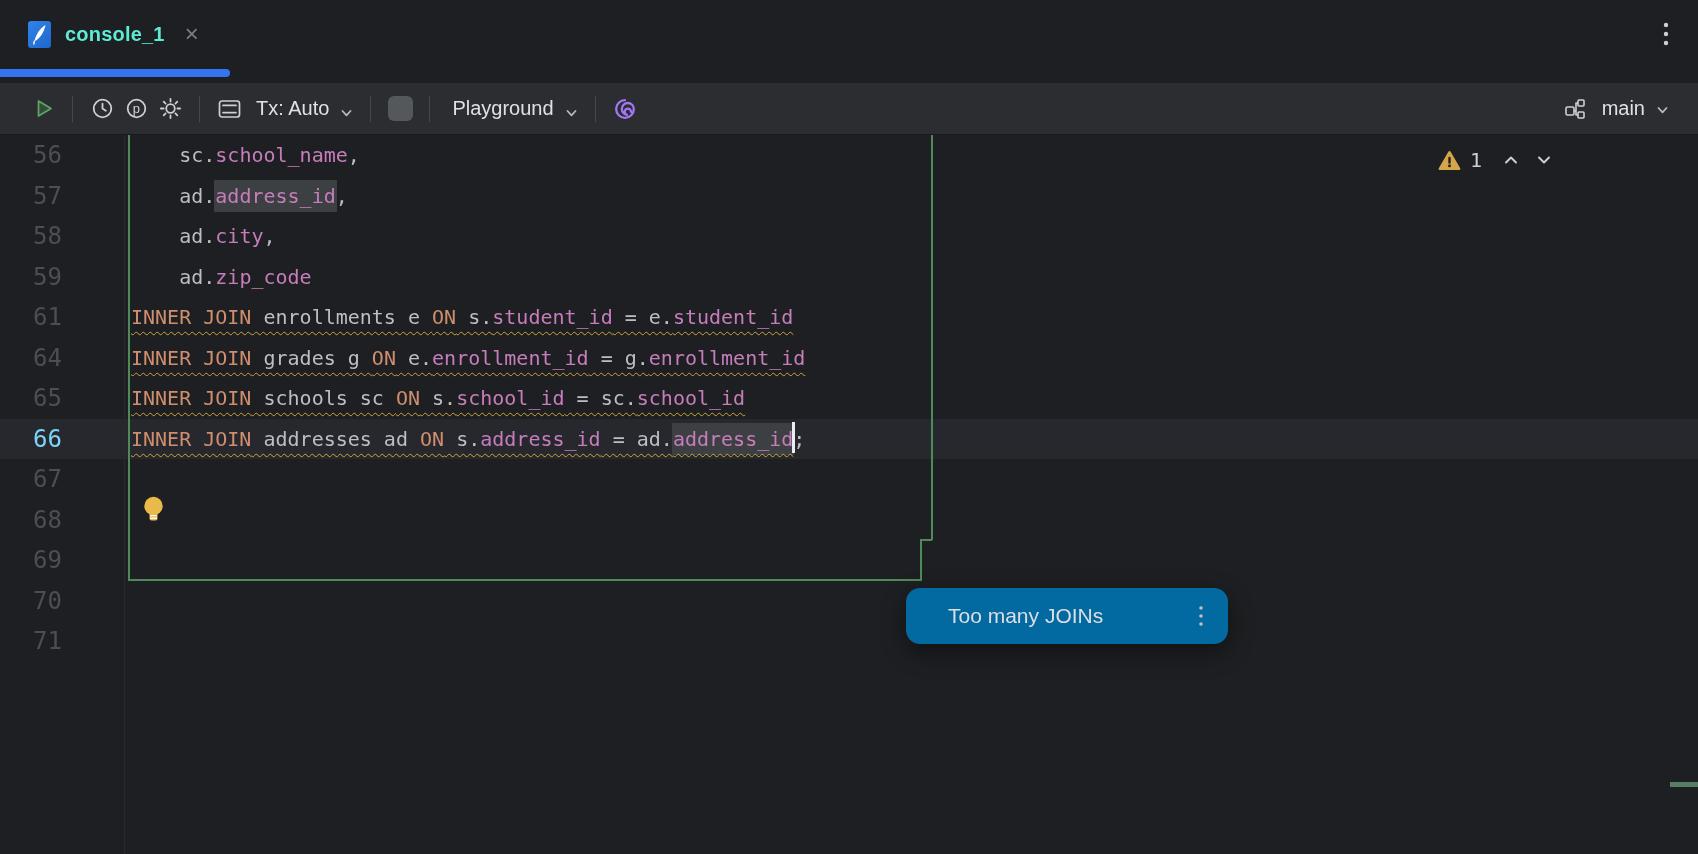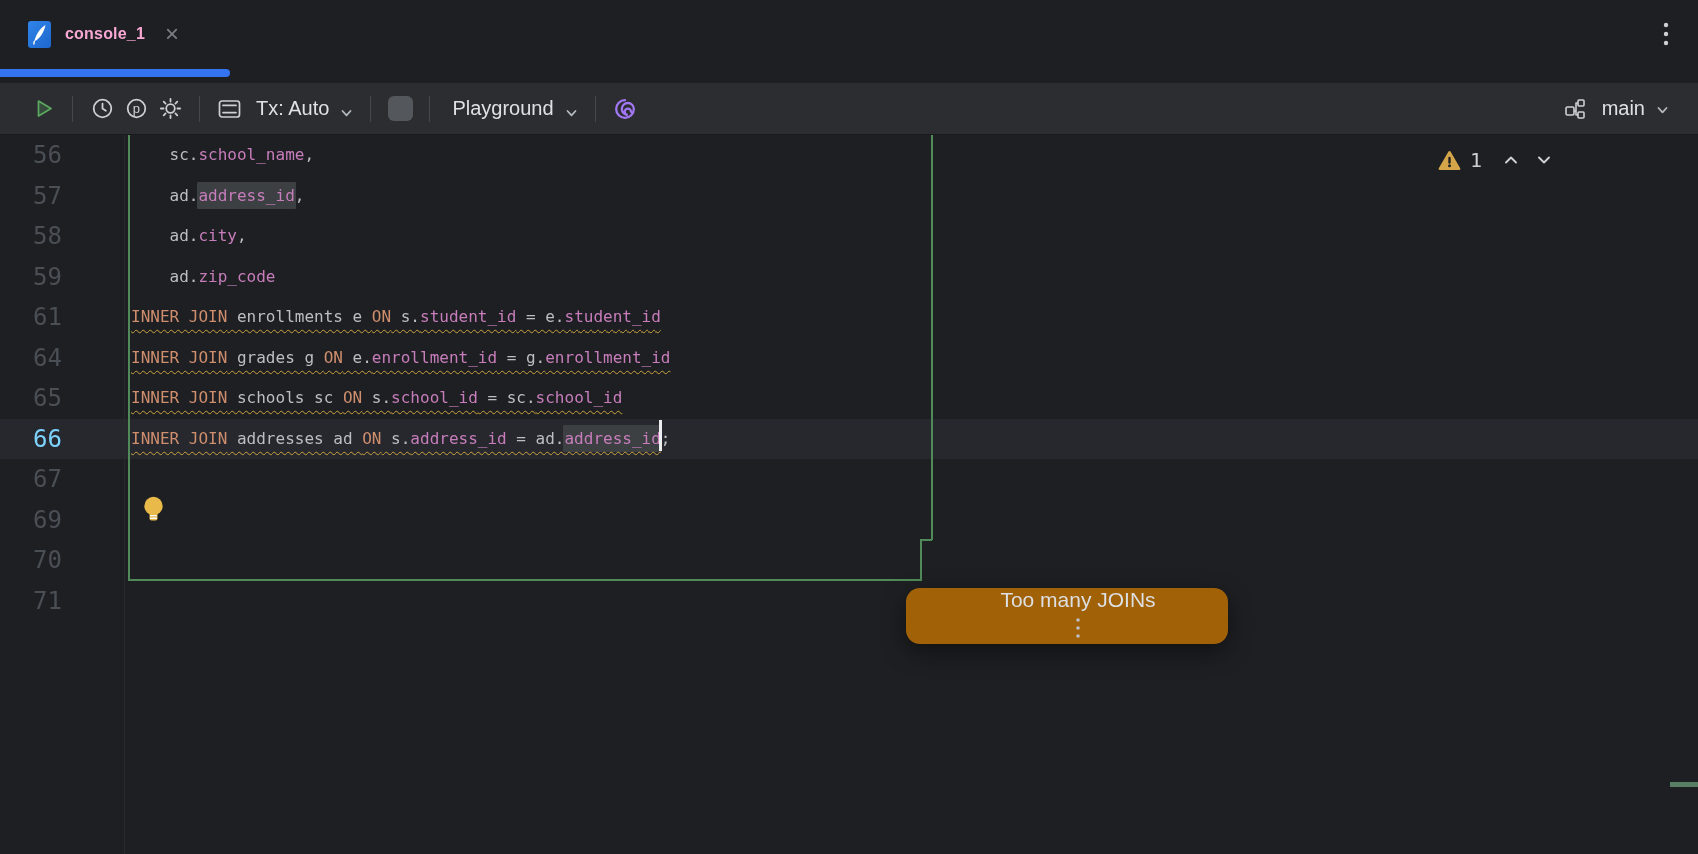--- a/index.html
+++ b/index.html
@@ -5,21 +5,21 @@
   * { box-sizing: border-box; margin: 0; padding: 0; }
   html,body { width:1698px; height:854px; overflow:hidden; background:#1E1F22;
               font-family:"Liberation Sans", sans-serif; }
 
   
   .tabbar { height:68px; background:#1E1F22; display:flex; align-items:center; padding:0 24px 0 28px; }
   .tab { display:flex; align-items:center; gap:14px; height:100%; cursor:default; }
   .tab-icon { width:23px; height:27px; border-radius:3px;
               background:linear-gradient(135deg,#2F85EA 0%,#1E66CC 100%);
               display:flex; align-items:center; justify-content:center; }
-  .tab-label { color:#f9a8d4; font-size:16px; font-weight:600; letter-spacing:.2px; }
+  .tab-label { color:#5eead4; font-size:20px; font-weight:600; letter-spacing:.2px; }
   .tab-close { color:#7A7D83; font-size:24px; line-height:1; margin-left:6px; cursor:pointer; }
   .spacer { flex:1; }
   .win-kebab { cursor:pointer; padding:4px; }
 
   
   .progress-strip { height:15px; background:#1E1F22; position:relative; }
   .progress-bar { position:absolute; left:0; top:1px; width:230px; height:8px;
                   background:#3574F0; border-radius:0 4px 4px 0; }
 
   
@@ -36,21 +36,21 @@
   .right-group .tb-label { margin-left:16px; }
 
   
   .editor { position:relative; height:798px; background:#1E1F22; overflow:hidden;
             font-family:"DejaVu Sans Mono","Liberation Mono",monospace; }
   .gutter-line { position:absolute; left:124px; top:0; bottom:0; width:1px; background:#282A2E; }
   .crow { display:flex; height:40.5px; align-items:center; white-space:pre; }
   .crow.current { background:#26282E; }
   .lnum { flex:none; width:62px; text-align:right; color:#4A4F56; font-size:24px; }
   .crow.current .lnum { color:#7dd3fc; }
-  .ltext { flex:none; padding-left:69px; font-size:16px; line-height:40.5px; color:#BCBEC4; }
+  .ltext { flex:none; padding-left:69px; font-size:20px; line-height:40.5px; color:#BCBEC4; }
   .tok.kw  { color:#CF8E6D; }
   .tok.col { color:#C77DBB; }
   .tok.pl  { color:#BCBEC4; }
   .tok.w   { text-decoration-line:underline; text-decoration-style:wavy;
              text-decoration-color:#CDA33F; text-decoration-thickness:1.2px;
              text-underline-offset:7px; text-decoration-skip-ink:none; }
   .tok.hl  { background:#3C4043; padding:4px 1px; margin:-4px -1px; border-radius:1px; }
   .caret { display:inline-block; width:3px; height:31px; background:#ECEDEF;
            vertical-align:-7px; margin:0 -1.5px; }
 
@@ -65,23 +65,23 @@
   
   .bulb { position:absolute; left:140px; top:360px; pointer-events:none; }
 
   
   .inspections { position:absolute; top:13px; left:1438px; display:flex; align-items:center; gap:9px; }
   .insp-count { color:#CED0D6; font-size:20px; margin-right:8px; }
   .insp-btn { cursor:pointer; display:flex; align-items:center; padding:3px; }
 
   
   .tooltip { position:absolute; left:906px; top:453px; width:322px; height:56px;
-             background:#a16207; border-radius:14px; box-shadow:0 8px 24px rgba(0,0,0,.45);
+             background:#0369a1; border-radius:14px; box-shadow:0 8px 24px rgba(0,0,0,.45);
              display:flex; align-items:center; justify-content:space-between;
-             padding:0 20px 0 42px; font-family:"Liberation Sans",sans-serif;flex-direction:column; }
+             padding:0 20px 0 42px; font-family:"Liberation Sans",sans-serif; }
   .tooltip-text { color:#DDDFE3; font-size:21px; }
   .tooltip-kebab { cursor:pointer; padding:4px; }
 
   
   .stripe-mark { position:absolute; left:1670px; top:647px; width:28px; height:5px; background:#587F63; }
 
   svg { display:block; }
 </style>
 </head>
 <body>
@@ -193,20 +193,21 @@
   <div id="rows">
       <div class="crow"><span class="lnum">56</span><span class="ltext"><span class="tok pl">    sc.</span><span class="tok col">school_name</span><span class="tok pl">,</span></span></div>
       <div class="crow"><span class="lnum">57</span><span class="ltext"><span class="tok pl">    ad.</span><span class="tok col hl">address_id</span><span class="tok pl">,</span></span></div>
       <div class="crow"><span class="lnum">58</span><span class="ltext"><span class="tok pl">    ad.</span><span class="tok col">city</span><span class="tok pl">,</span></span></div>
       <div class="crow"><span class="lnum">59</span><span class="ltext"><span class="tok pl">    ad.</span><span class="tok col">zip_code</span></span></div>
       <div class="crow"><span class="lnum">61</span><span class="ltext"><span class="tok kw w">INNER JOIN</span><span class="tok pl w"> enrollments e </span><span class="tok kw w">ON</span><span class="tok pl w"> s.</span><span class="tok col w">student_id</span><span class="tok pl w"> = e.</span><span class="tok col w">student_id</span></span></div>
       <div class="crow"><span class="lnum">64</span><span class="ltext"><span class="tok kw w">INNER JOIN</span><span class="tok pl w"> grades g </span><span class="tok kw w">ON</span><span class="tok pl w"> e.</span><span class="tok col w">enrollment_id</span><span class="tok pl w"> = g.</span><span class="tok col w">enrollment_id</span></span></div>
       <div class="crow"><span class="lnum">65</span><span class="ltext"><span class="tok kw w">INNER JOIN</span><span class="tok pl w"> schools sc </span><span class="tok kw w">ON</span><span class="tok pl w"> s.</span><span class="tok col w">school_id</span><span class="tok pl w"> = sc.</span><span class="tok col w">school_id</span></span></div>
       <div class="crow current"><span class="lnum">66</span><span class="ltext"><span class="tok kw w">INNER JOIN</span><span class="tok pl w"> addresses ad </span><span class="tok kw w">ON</span><span class="tok pl w"> s.</span><span class="tok col w">address_id</span><span class="tok pl w"> = ad.</span><span class="tok col hl w">address_id</span><span class="caret"></span><span class="tok pl">;</span></span></div>
       <div class="crow"><span class="lnum">67</span><span class="ltext"></span></div>
+      <div class="crow"><span class="lnum">68</span><span class="ltext"></span></div>
       <div class="crow"><span class="lnum">69</span><span class="ltext"></span></div>
       <div class="crow"><span class="lnum">70</span><span class="ltext"></span></div>
       <div class="crow"><span class="lnum">71</span><span class="ltext"></span></div>
     </div>
 
   <div class="stmt l"></div>
   <div class="stmt r"></div>
   <div class="stmt nh"></div>
   <div class="stmt nv"></div>
   <div class="stmt b"></div>

